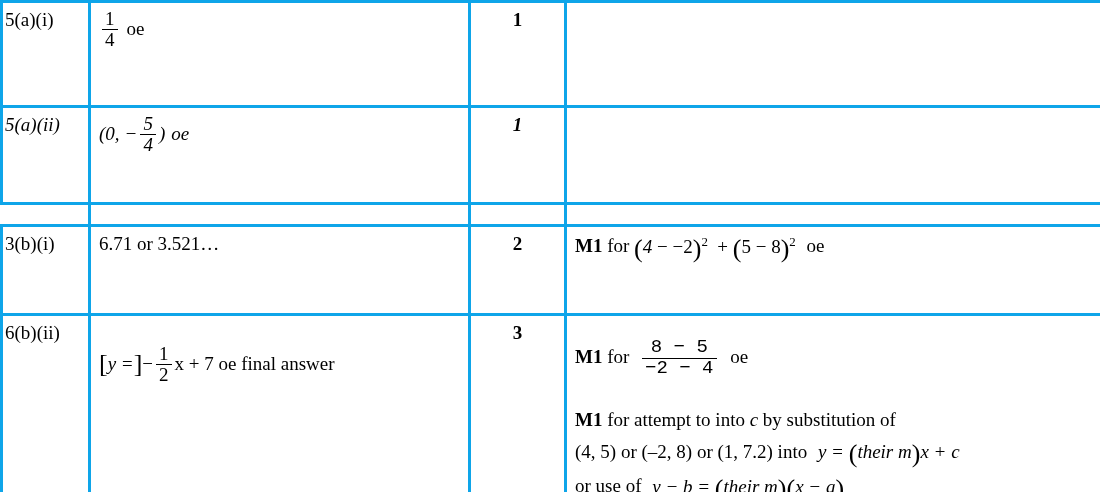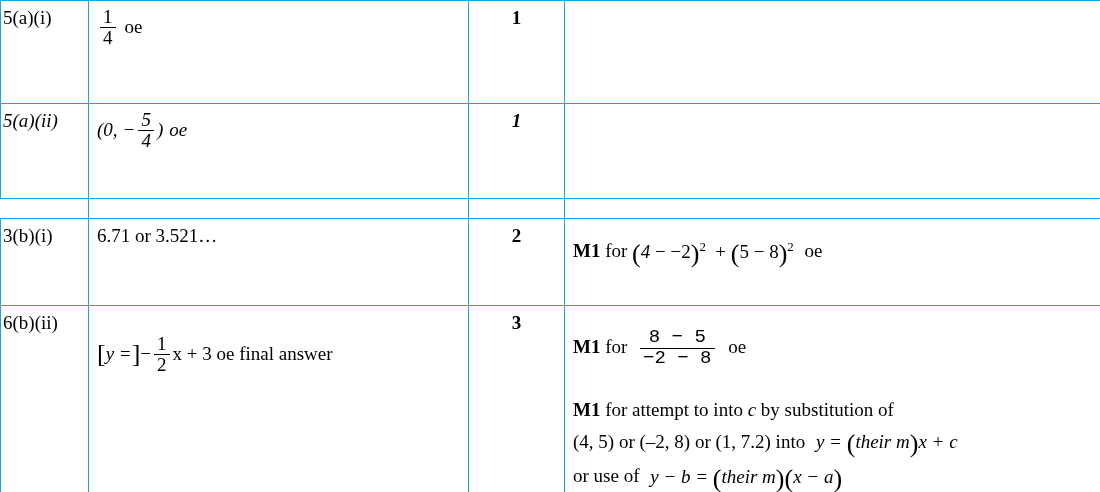--- a/index.html
+++ b/index.html
@@ -18,21 +18,21 @@
     position: relative;
     width: 1100px;
     height: 492px;
   }
   table.marks {
     border-collapse: collapse;
     width: 1100px;
     table-layout: fixed;
   }
   table.marks td {
-    border: 1px solid #0ea5e9;
+    border: 3px solid #0ea5e9;
     vertical-align: top;
     padding: 6px 8px 10px 8px;
     font-size: 19px;
   }
   
   col.c-q    { width: 88px; }
   col.c-ans  { width: 380px; }
   col.c-mark { width: 96px; }
   col.c-note { width: 536px; }
 
@@ -109,21 +109,20 @@
   }
   .bracket {
     font-size: 26px;
     vertical-align: middle;
     line-height: 1;
   }
   .inline-mid { vertical-align: middle; }
   .note-block {
     margin-bottom: 14px;
     line-height: 1.35;
-    margin-top: 13px;
   }
   .note-block:last-child { margin-bottom: 0; }
   .note-line { margin-bottom: 6px; }
   .bold { font-weight: bold; }
   .oe-sp { margin-left: 6px; }
   .ansline {
     display: flex;
     align-items: center;
     flex-wrap: wrap;
   }
@@ -213,32 +212,32 @@
         <td class="ans">
           <span class="ansline" style="margin-top:22px;">
             <span class="bracket">[</span>
             <span class="mi inline-mid">y =</span>
             <span class="bracket">]</span>
             <span class="inline-mid">−</span>
             <span class="frac">
               <span class="num">1</span>
               <span class="den">2</span>
             </span>
-            <span class="inline-mid">x + 3 oe final answer</span>
+            <span class="inline-mid">x + 7 oe final answer</span>
           </span>
         </td>
         <td class="mark">3</td>
         <td class="note">
 
           <div class="note-block" style="margin-top:16px; margin-bottom:28px;">
             <span class="bold">M1</span>
             <span>for</span>
             <span class="frac" style="margin-left:8px;font-family:Liberation Mono, monospace;">
               <span class="num">8 − 5</span>
-              <span class="den">−2 − 8</span>
+              <span class="den">−2 − 4</span>
             </span>
             <span class="oe-sp">oe</span>
           </div>
 
           <div class="note-block">
             <div class="note-line">
               <span class="bold">M1</span>
               <span>for attempt to into</span>
               <span class="mi">c</span>
               <span>by substitution of</span>

